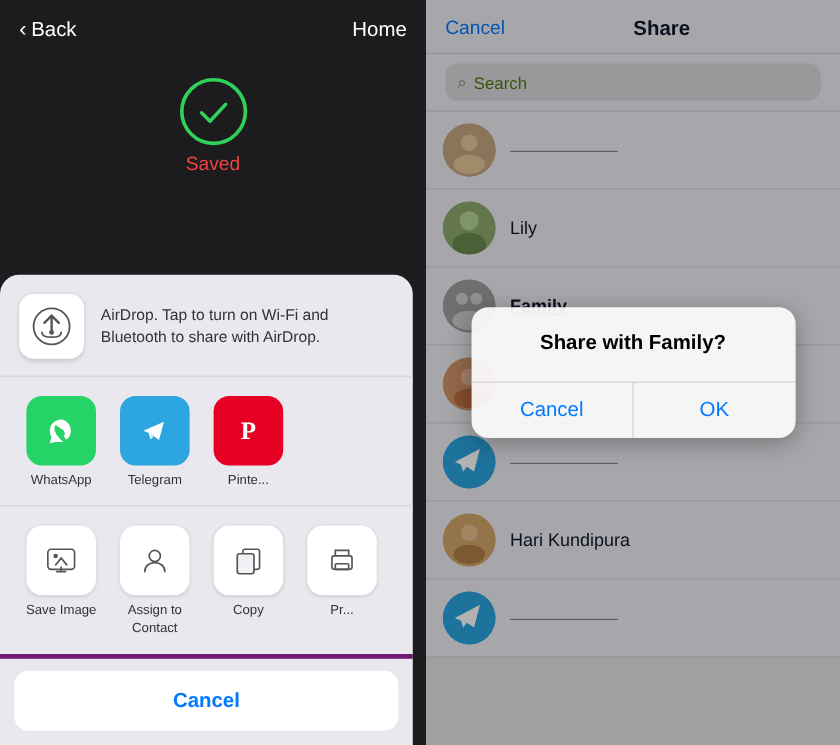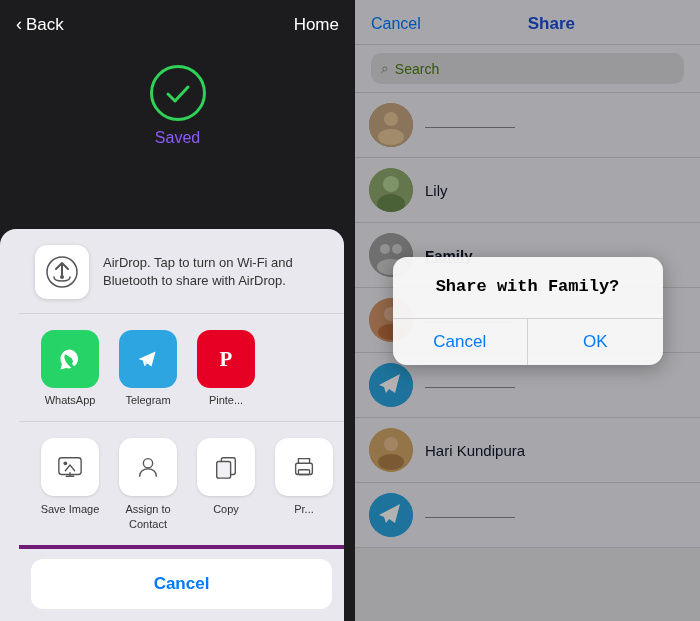--- a/index.html
+++ b/index.html
@@ -65,35 +65,34 @@
       justify-content: center;
       margin-bottom: 8px;
     }
 
     .checkmark-circle svg {
       width: 30px;
       height: 30px;
     }
 
     .saved-label {
-      color: #8b5cf6;
+      color: #ef4444;
       font-size: 16px;
       font-weight: 500;
     }
 
     
     .share-sheet {
       position: absolute;
       bottom: 0;
       left: 0;
       right: 11px;
       background: rgba(240, 240, 245, 0.97);
       border-radius: 16px 16px 0 0;
       padding-bottom: 0;
-      padding-left: 19px;
     }
 
     
     .airdrop-section {
       display: flex;
       align-items: center;
       padding: 16px 16px 14px 16px;
       border-bottom: 1px solid #d1d1d6;
     }
 
@@ -229,21 +228,21 @@
 
     .share-cancel {
       color: #007aff;
       font-size: 16px;
       cursor: pointer;
     }
 
     .share-title {
       font-size: 17px;
       font-weight: 600;
-      color: #1d4ed8;
+      color: #0f172a;
       margin-left: 48px;
     }
 
     .share-search {
       background: #f0f0f5;
       padding: 8px 16px;
       border-bottom: 1px solid #d1d1d6;
     }
 
     .search-box {
@@ -328,21 +327,20 @@
     .dialog-content {
       padding: 20px 20px 16px 20px;
       text-align: center;
     }
 
     .dialog-title {
       font-size: 17px;
       font-weight: 600;
       color: #000;
       margin-bottom: 6px;
-      font-family: Liberation Mono, monospace;
     }
 
     .dialog-actions {
       display: flex;
       border-top: 1px solid #d1d1d6;
     }
 
     .dialog-btn {
       flex: 1;
       padding: 13px;

